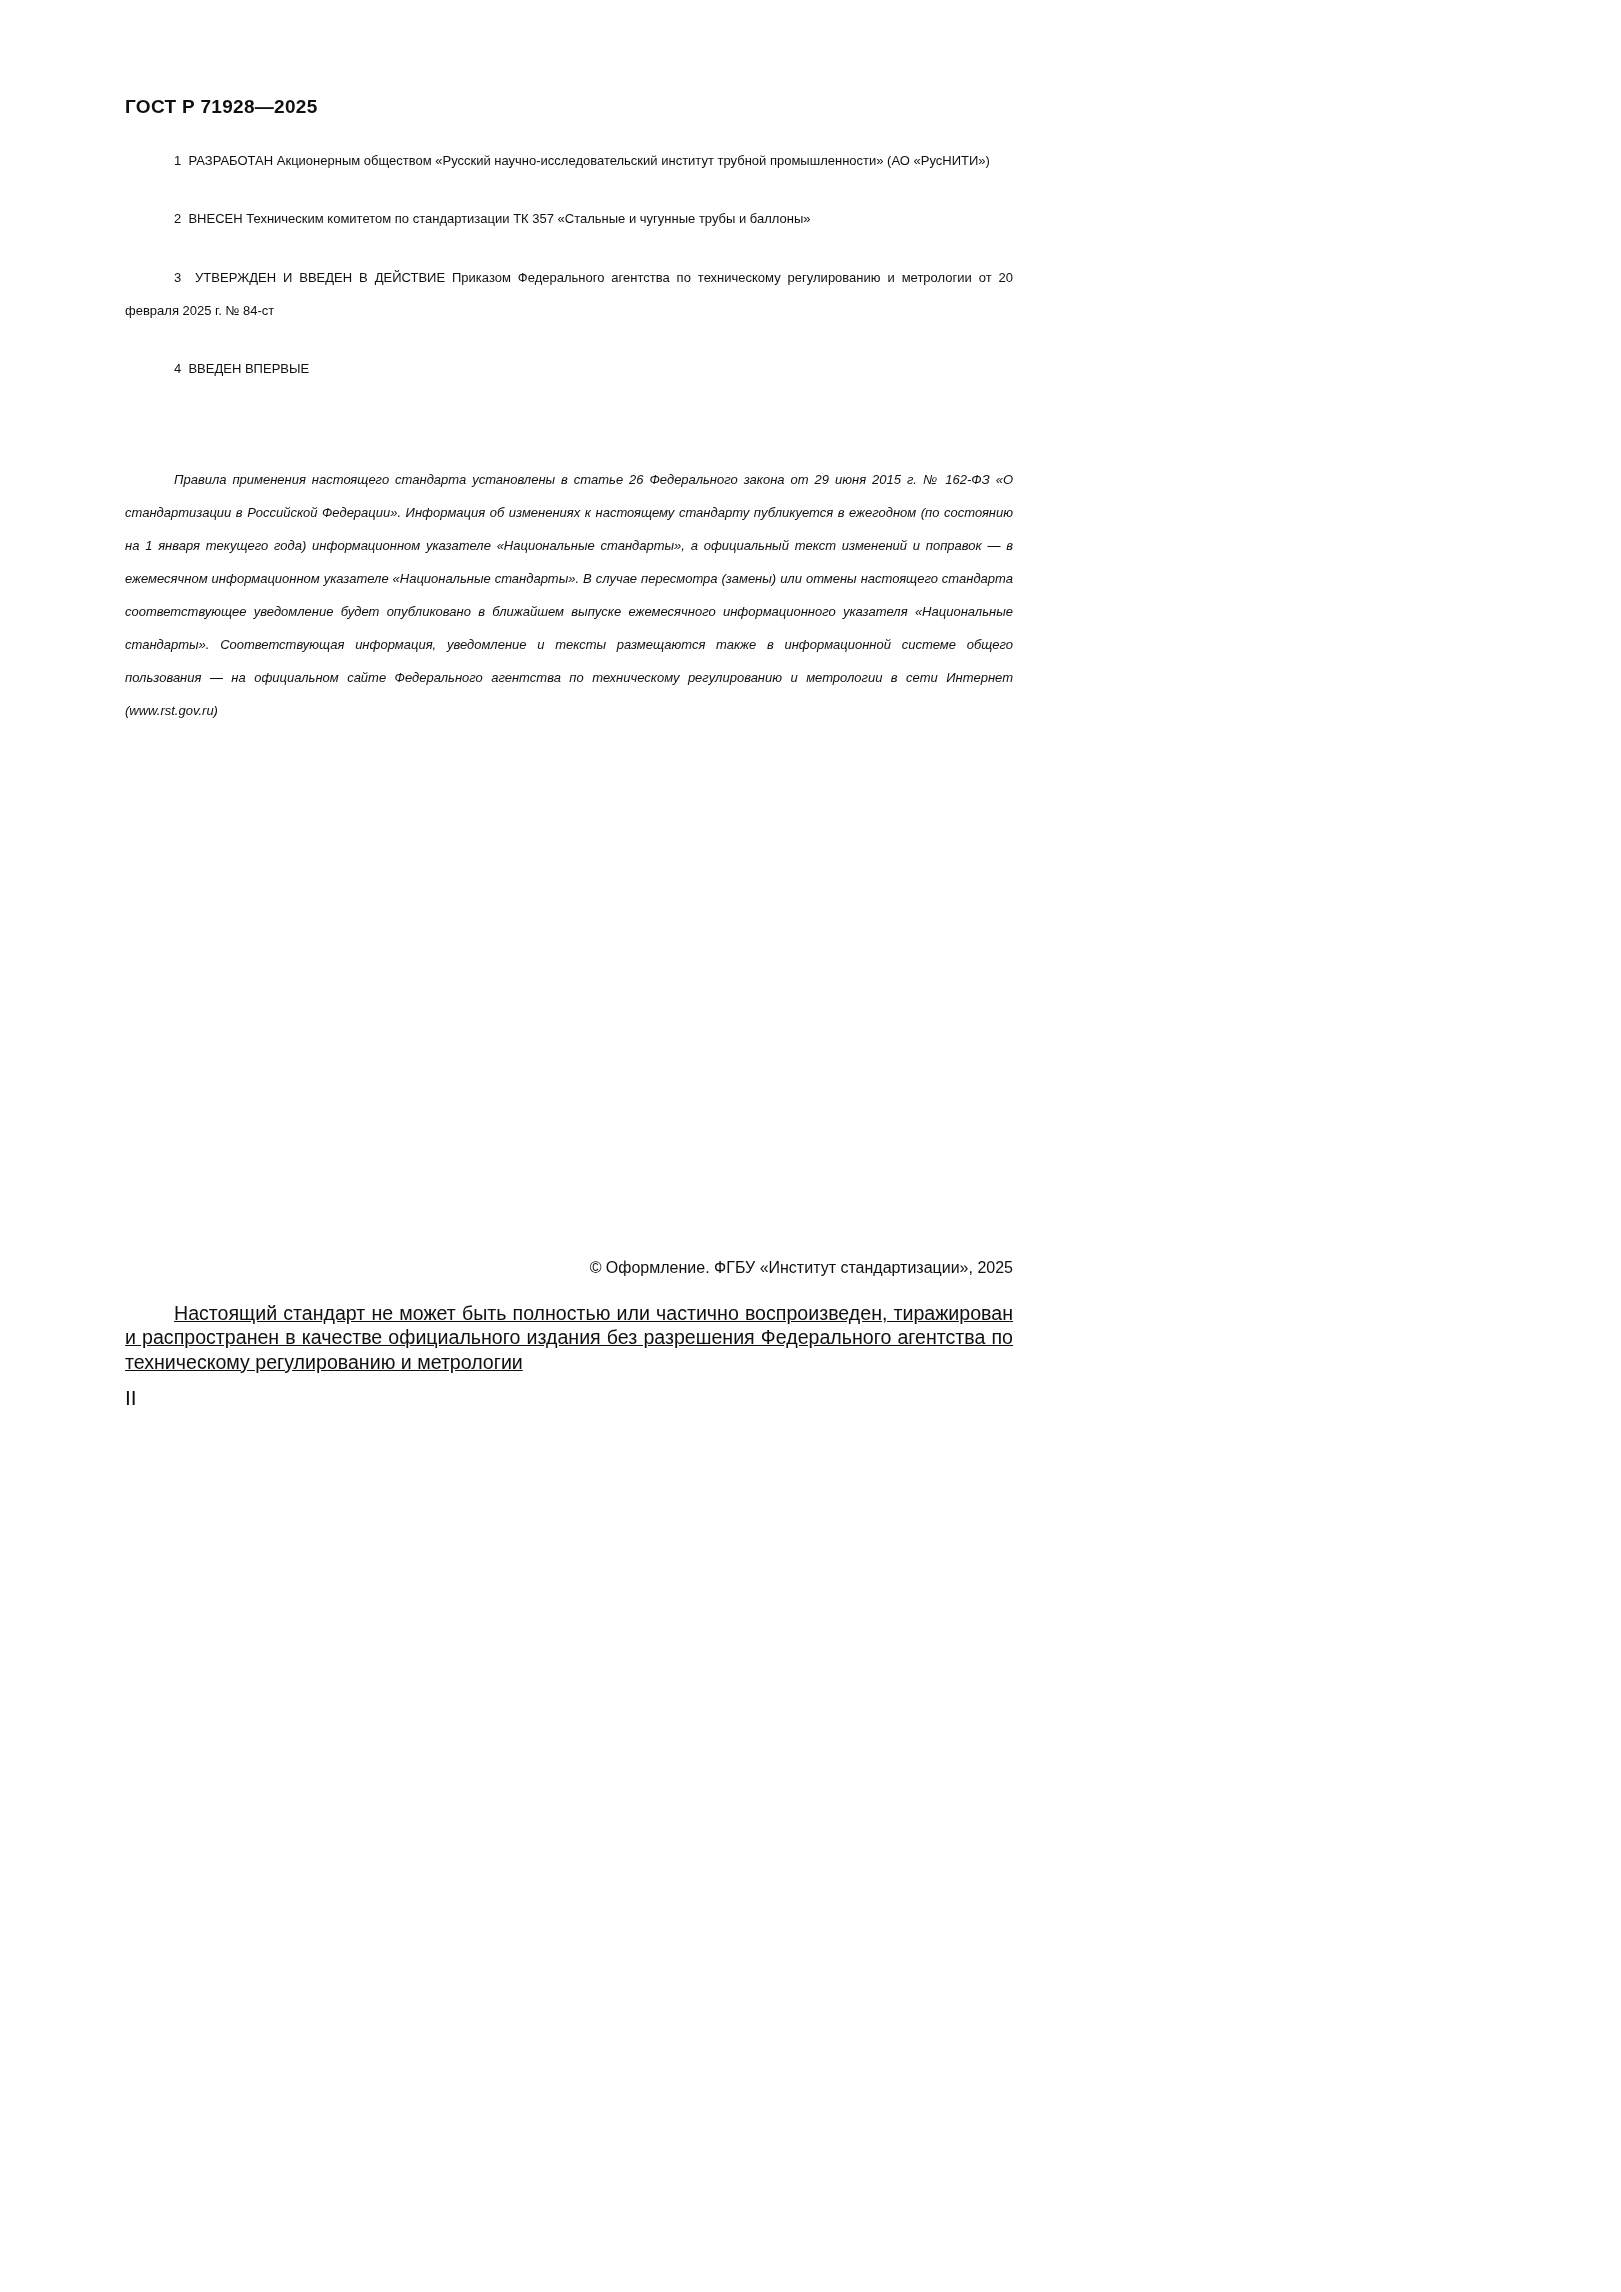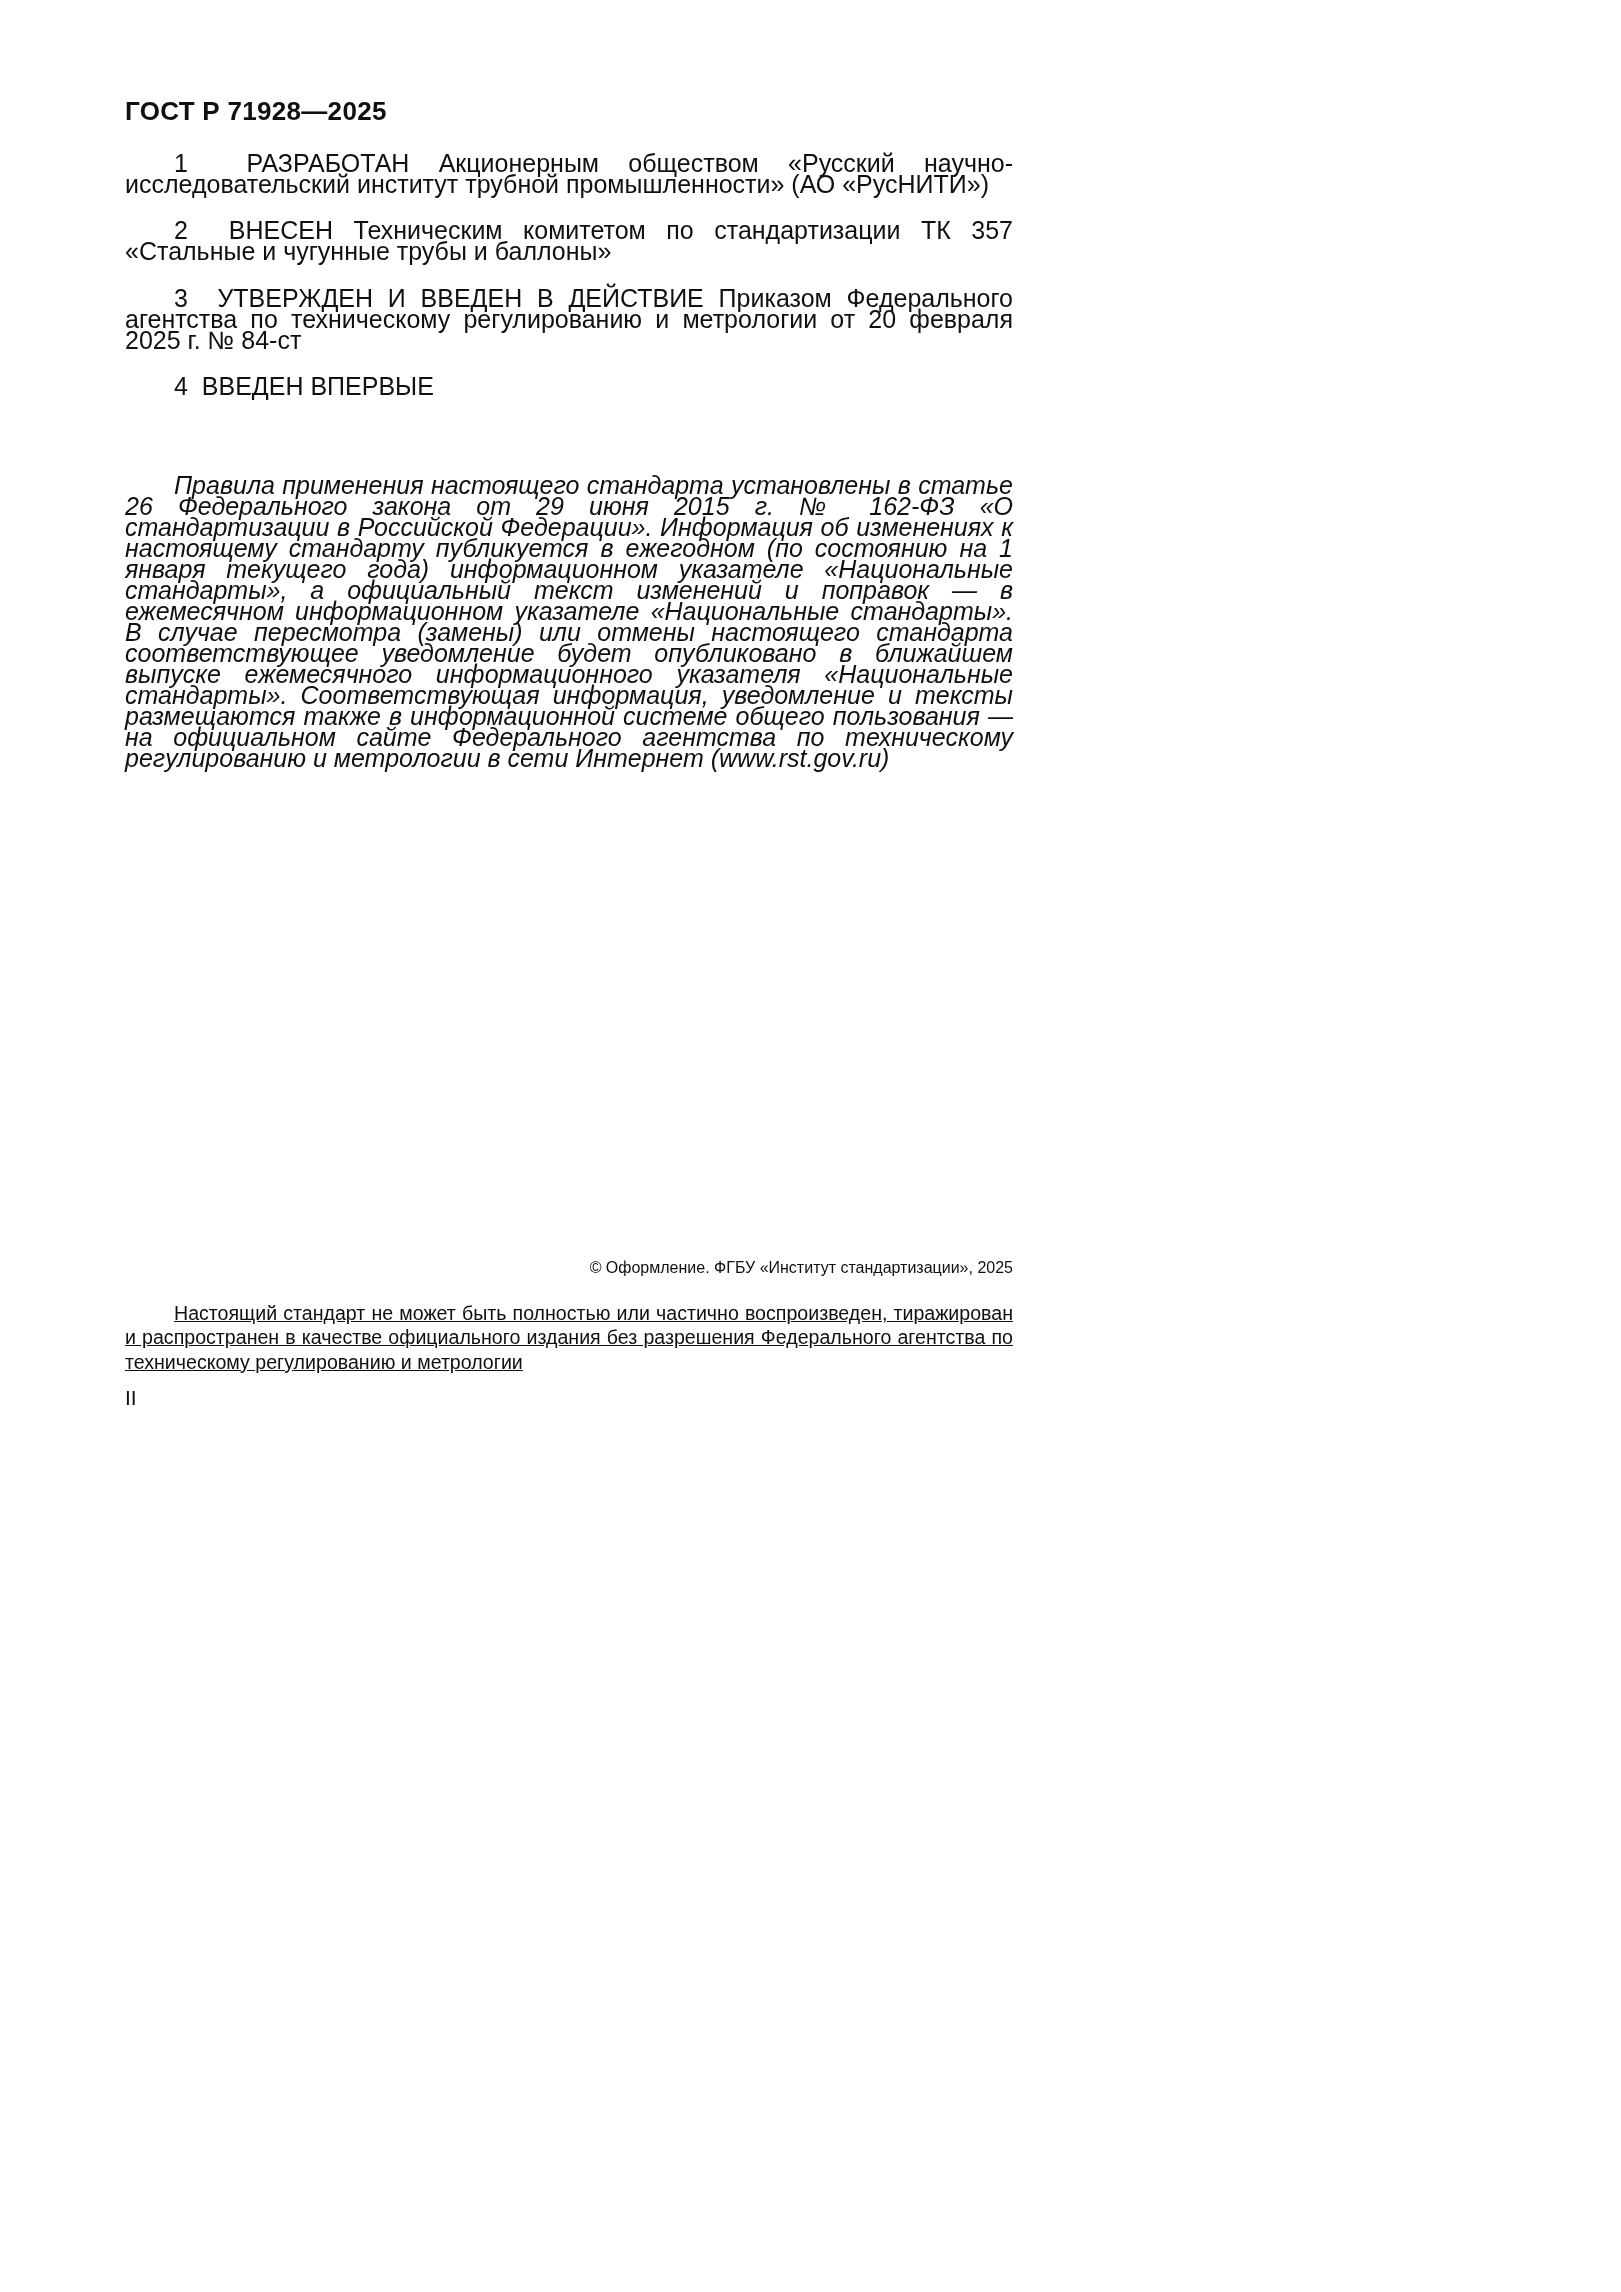--- a/index.html
+++ b/index.html
@@ -18,33 +18,33 @@
     background: #ffffff;
     overflow: hidden;
   }
   .content {
     position: absolute;
     left: 125px;
     top: 96px;
     width: 888px;
   }
   .doc-code {
-    font-size: 26px;
+    font-size: 19px;
     font-weight: 700;
     letter-spacing: 0.3px;
   }
   .section-title {
     font-size: 21.6px;
     font-weight: 700;
     text-align: center;
     margin-top: 29px;
   }
   .body-text {
-    font-size: 25px;
-    line-height: 21px;
+    font-size: 13px;
+    line-height: 33px;
   }
   .para {
     margin: 0;
     margin-top: 25.5px;
     text-align: justify;
     text-indent: 49px;
   }
   .legal {
     font-style: italic;
     margin-top: 78px;

